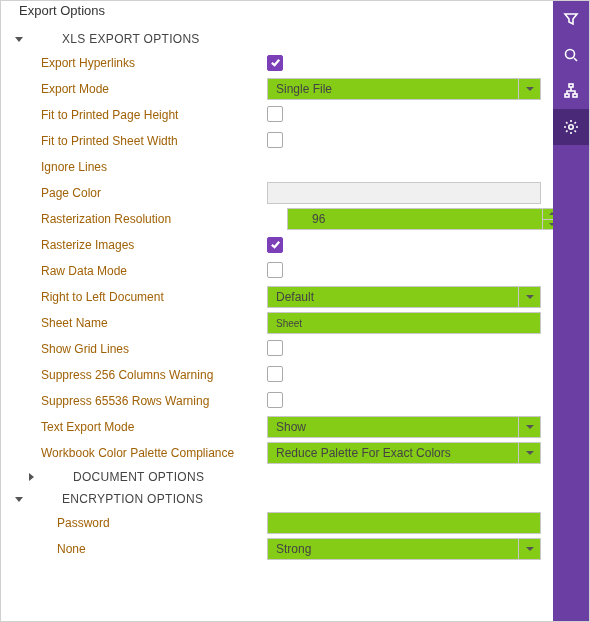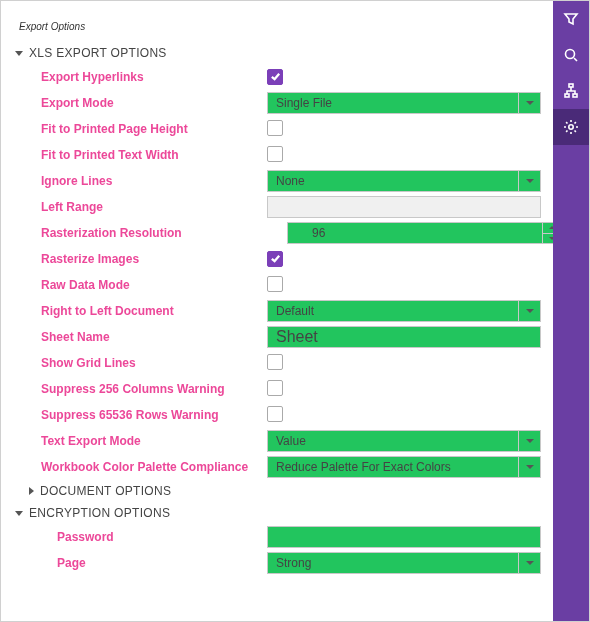--- a/index.html
+++ b/index.html
@@ -32,33 +32,33 @@
   }
   .sidebar-btn.active { background: #4a2a78; }
   .sidebar-btn svg { width: 16px; height: 16px; fill: none; stroke: #fff; stroke-width: 1.6; }
   .main {
     position: absolute;
     left: 0; top: 0; bottom: 0; right: 36px;
     overflow: auto;
     padding: 0 0 6px 0;
   }
   .title {
-    font-size: 10px;
-    padding: 20px 0 10px 18px;
+    font-size: 13px;
+    padding: 2px 0 10px 18px;
     color: #333;
-    font-style: italic;
   }
   .sect {
     display: flex;
     align-items: center;
     padding: 4px 0 4px 14px;
     font-size: 12px;
     letter-spacing: .3px;
     color: #444;
     cursor: pointer;
+    gap: 33px;
   }
   .sect.sub { padding-left: 28px; }
   .chev {
     display: inline-block;
     width: 0; height: 0;
     margin-right: 6px;
   }
   .chev.down {
     border-left: 4px solid transparent;
     border-right: 4px solid transparent;
@@ -72,43 +72,43 @@
   .row {
     display: flex;
     align-items: center;
     height: 26px;
     padding-left: 40px;
   }
   .row.sub { padding-left: 56px; align-items: center; }
   .row .label {
     flex: 0 0 226px;
     font-size: 12px;
-    font-weight: 700;
-    color: #ec4899;
+    font-weight: 400;
+    color: #a16207;
   }
   .row.sub .label { flex: 0 0 210px; }
   .row .val { flex: 1 1 auto; padding-right: 12px; }
   .checkbox {
     width: 16px; height: 16px;
     border: 1px solid #aaa;
     border-radius: 2px;
     display: inline-flex; align-items: center; justify-content: center;
     background: #fff;
     cursor: pointer;
   }
   .checkbox.checked {
     background: #7b3fb8;
     border-color: #7b3fb8;
   }
   .checkbox.checked svg { width: 11px; height: 11px; stroke: #fff; stroke-width: 2.5; fill: none; }
   .select, .text-input, .number-input, .readonly-input {
     width: 100%;
     height: 22px;
     border: 1px solid #c8c8c8;
-    background: #22c55e;
+    background: #84cc16;
     display: flex;
     align-items: center;
     font-size: 12px;
     color: #444;
     position: relative;
   }
   .select { cursor: pointer; padding-left: 8px; }
   .select .caret {
     position: absolute; right: 0; top: 0; bottom: 0;
     width: 22px; border-left: 1px solid #c8c8c8;
@@ -116,21 +116,21 @@
   }
   .select .caret::after {
     content: "";
     width: 0; height: 0;
     border-left: 4px solid transparent;
     border-right: 4px solid transparent;
     border-top: 4px solid #555;
   }
   .text-input input {
     border: 0; outline: 0; width: 100%; height: 100%;
-    padding: 0 8px; font-size: 16px; color: #444; background: transparent;
+    padding: 0 8px; font-size: 10px; color: #444; background: transparent;
   }
   .readonly-input {
     background: #f0f0f0;
     color: #666;
     padding-left: 8px;
   }
   .number-input { padding-left: 24px; margin-left: 20px; }
   .number-input .spin {
     position: absolute; right: 0; top: 0; bottom: 0;
     width: 18px; border-left: 1px solid #c8c8c8;
@@ -178,36 +178,30 @@
         </div>
       </div>
   </div>
 
   <div class="row">
     <div class="label">Fit to Printed Page Height</div>
     <div class="val"><span class="checkbox"></span></div>
   </div>
 
   <div class="row">
-    <div class="label">Fit to Printed Text Width</div>
+    <div class="label">Fit to Printed Sheet Width</div>
     <div class="val"><span class="checkbox"></span></div>
   </div>
 
   <div class="row">
     <div class="label">Ignore Lines</div>
-    <div class="val">
-        <div class="select">
-          <span>None</span>
-          <span class="caret"></span>
-        </div>
-      </div>
-  </div>
-
-  <div class="row">
-    <div class="label">Left Range</div>
+  </div>
+
+  <div class="row">
+    <div class="label">Page Color</div>
     <div class="val">
         <div class="readonly-input">
           <span></span>
         </div>
       </div>
   </div>
 
   <div class="row">
     <div class="label">Rasterization Resolution</div>
     <div class="val">
@@ -266,21 +260,21 @@
 
   <div class="row">
     <div class="label">Suppress 65536 Rows Warning</div>
     <div class="val"><span class="checkbox"></span></div>
   </div>
 
   <div class="row">
     <div class="label">Text Export Mode</div>
     <div class="val">
         <div class="select">
-          <span>Value</span>
+          <span>Show</span>
           <span class="caret"></span>
         </div>
       </div>
   </div>
 
   <div class="row">
     <div class="label">Workbook Color Palette Compliance</div>
     <div class="val">
         <div class="select">
           <span>Reduce Palette For Exact Colors</span>
@@ -302,21 +296,21 @@
   <div class="row sub">
     <div class="label">Password</div>
     <div class="val">
         <div class="text-input">
           <input type="password" value="" style="">
         </div>
       </div>
   </div>
 
   <div class="row sub">
-    <div class="label">Page</div>
+    <div class="label">None</div>
     <div class="val">
         <div class="select">
           <span>Strong</span>
           <span class="caret"></span>
         </div>
       </div>
   </div>
 
 </div>
 

